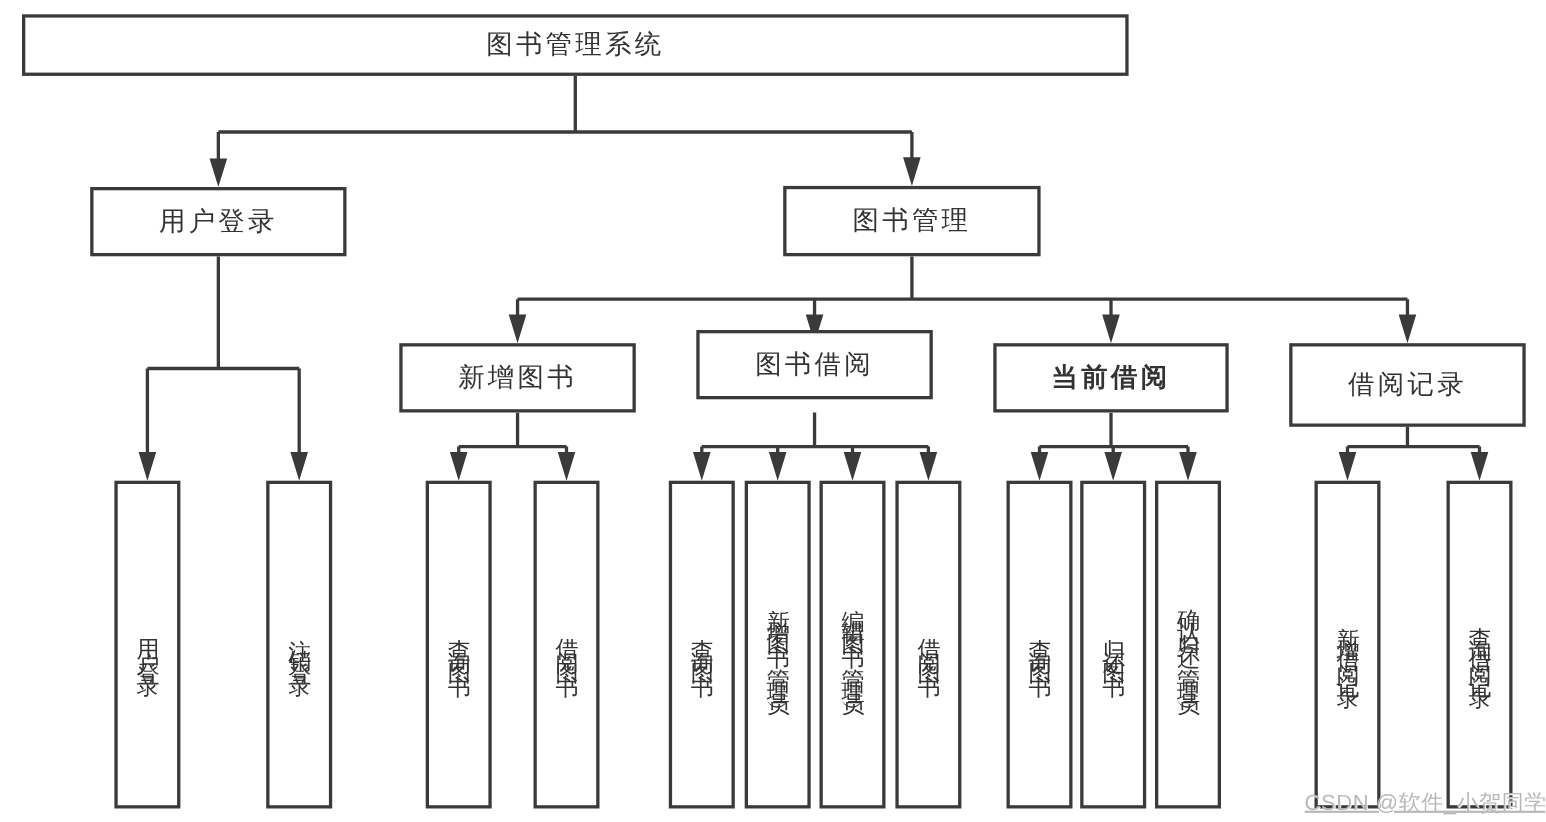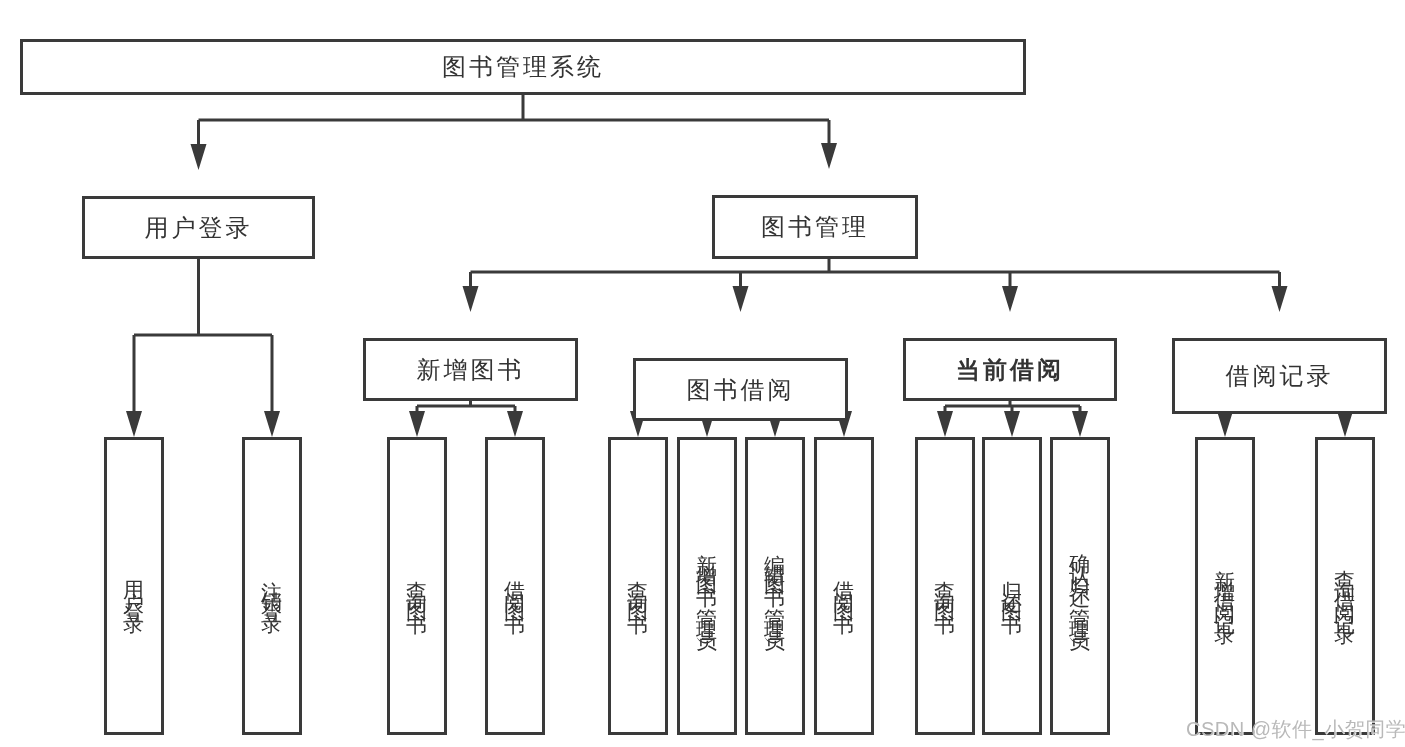--- a/index.html
+++ b/index.html
@@ -15,38 +15,38 @@
     background:var(--box_fill);overflow:hidden;
   }
   #wires{position:absolute;left:0;top:0;z-index:1;}
   #wires .wire{stroke:var(--line);stroke-width:3;fill:none;}
   #wires .arrow{fill:var(--line);stroke:none;}
   .hnode{
     position:absolute;z-index:2;box-sizing:border-box;
     background:var(--box_fill);border:3px solid var(--line);
     display:flex;align-items:center;justify-content:center;
     font-size:24px;letter-spacing:3px;color:var(--text);
-    white-space:nowrap;line-height:1;margin-top:26px;
+    white-space:nowrap;line-height:1;
   }
   .vnode{
     position:absolute;z-index:2;box-sizing:border-box;
     top:437px;width:60px;height:298px;
     background:var(--box_fill);border:3px solid var(--line);
     display:flex;align-items:center;justify-content:center;
   }
   .vtext{
     writing-mode:vertical-rl;text-orientation:mixed;
     font-size:21px;letter-spacing:11px;line-height:1;
     color:var(--text);white-space:nowrap;
   }
   .watermark{
     position:absolute;z-index:3;left:1186px;top:716px;
     font-size:20px;color:var(--watermark);
     text-shadow:1px 1px 0 rgba(255,255,255,.9);
-    white-space:nowrap;letter-spacing:0.5px;
+    white-space:nowrap;letter-spacing:0.5px;text-decoration:underline;
   }
 </style>
 </head>
 <body>
 
 <div id="canvas">
 
   <svg id="wires" width="1405" height="747" viewBox="0 0 1405 747">
     <path class="wire" d="
       M523 69V120 M198.5 120H829 M198.5 120V148 M829 120V147
@@ -74,24 +74,24 @@
       M937 411H953L945 437Z
       M1004 411H1020L1012 437Z
       M1072 411H1088L1080 437Z
       M1217 411H1233L1225 437Z
       M1337 411H1353L1345 437Z"></path>
   </svg>
 
   <div class="hnode" style="left:20px;top:13px;width:1006px;height:56px;">图书管理系统</div>
 
   <div class="hnode" style="left:82px;top:170px;width:233px;height:63px;">用户登录</div>
-  <div class="hnode" style="left:712px;top:169px;width:206px;height:64px;">图书管理</div>
+  <div class="hnode" style="left:712px;top:169px;width:234px;height:64px;">图书管理</div>
 
   <div class="hnode" style="left:363px;top:312px;width:215px;height:63px;">新增图书</div>
-  <div class="hnode" style="left:633px;top:332px;width:215px;height:63px;font-family:Liberation Serif, serif;">图书借阅</div>
+  <div class="hnode" style="left:633px;top:300px;width:215px;height:63px;font-family:Liberation Serif, serif;">图书借阅</div>
   <div class="hnode" style="left:903px;top:312px;width:214px;height:63px;font-weight:bold;">当前借阅</div>
   <div class="hnode" style="left:1172px;top:312px;width:215px;height:76px;">借阅记录</div>
 
   <div class="vnode" style="left:104px;">
     <span class="vtext">用户登录</span>
   </div>
   <div class="vnode" style="left:242px;">
     <span class="vtext">注销登录</span>
   </div>
 

